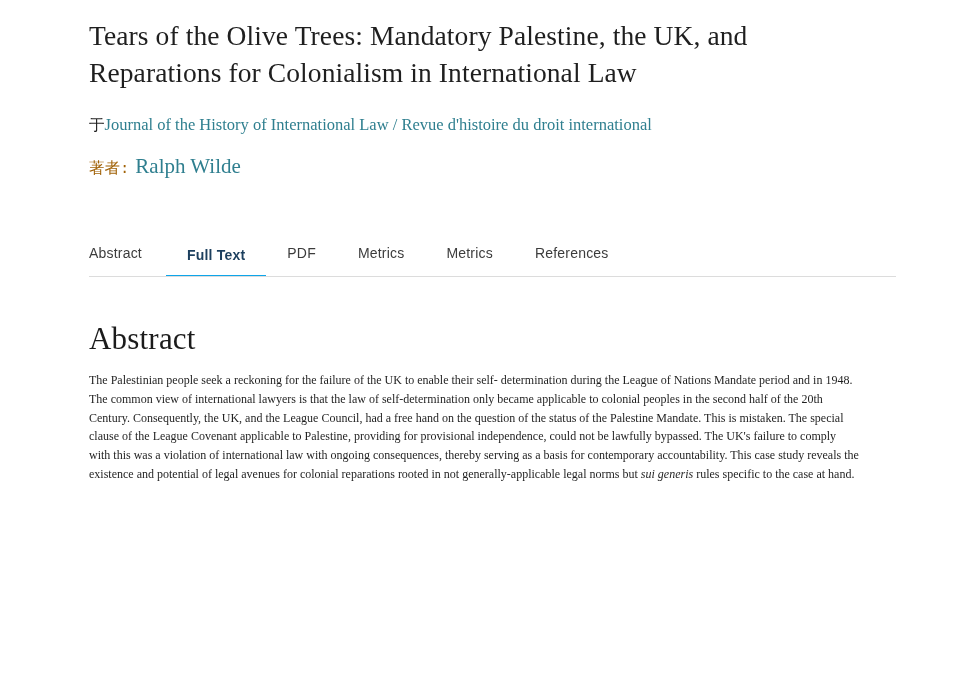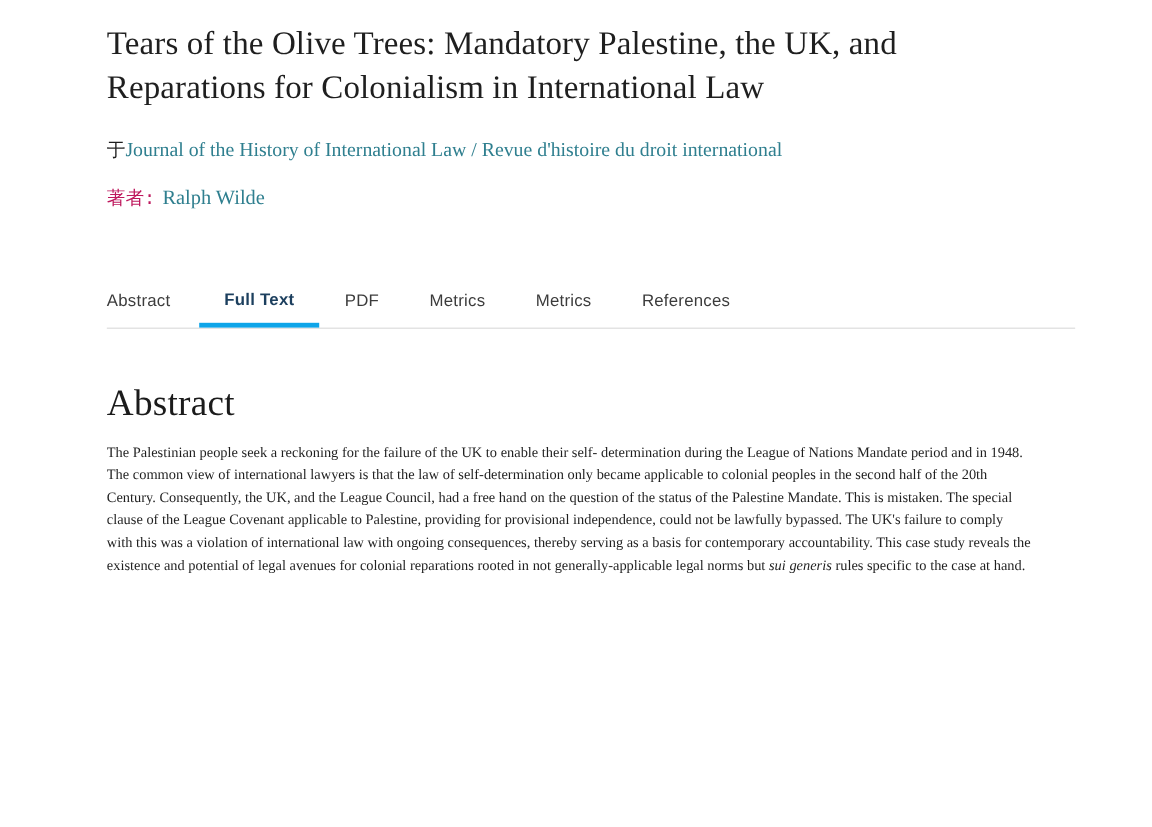--- a/index.html
+++ b/index.html
@@ -54,26 +54,26 @@
     cursor: pointer;
   }
 
   .authors-line {
     margin: 0 0 18px 0;
     line-height: 1.4;
   }
   .meta-label {
     font-family: Liberation Mono, monospace;
     font-size: 15.5px;
-    color: #be185d;
+    color: #a16207;
   }
   .author-link {
     font-family: "Liberation Serif", serif;
     color: #2f7f8f;
-    font-size: 17px;
+    font-size: 21px;
     text-decoration: none;
     margin-left: 6px;
     cursor: pointer;
   }
 
   .pubdate-line {
     margin: 0 0 0 0;
     line-height: 1.4;
   }
   .pubdate-value {
@@ -98,21 +98,21 @@
     padding: 6px 21px 12px 21px;
     cursor: pointer;
     border-bottom: 3px solid transparent;
     white-space: nowrap;
     letter-spacing: 0.2px;
   }
   .tab:first-child { padding-left: 0px; padding-right: 24px; }
   .tab.active {
     color: #1c3f5e;
     font-weight: bold;
-    border-bottom: 4px solid #0ea5e9;
+    border-bottom: 1px solid #0ea5e9;
   }
 
   .section-heading {
     font-family: "Liberation Serif", serif;
     font-size: 31px;
     font-weight: normal;
     color: #1b1b1b;
     margin: 44px 0 14px 0;
     letter-spacing: 0.2px;
   }

